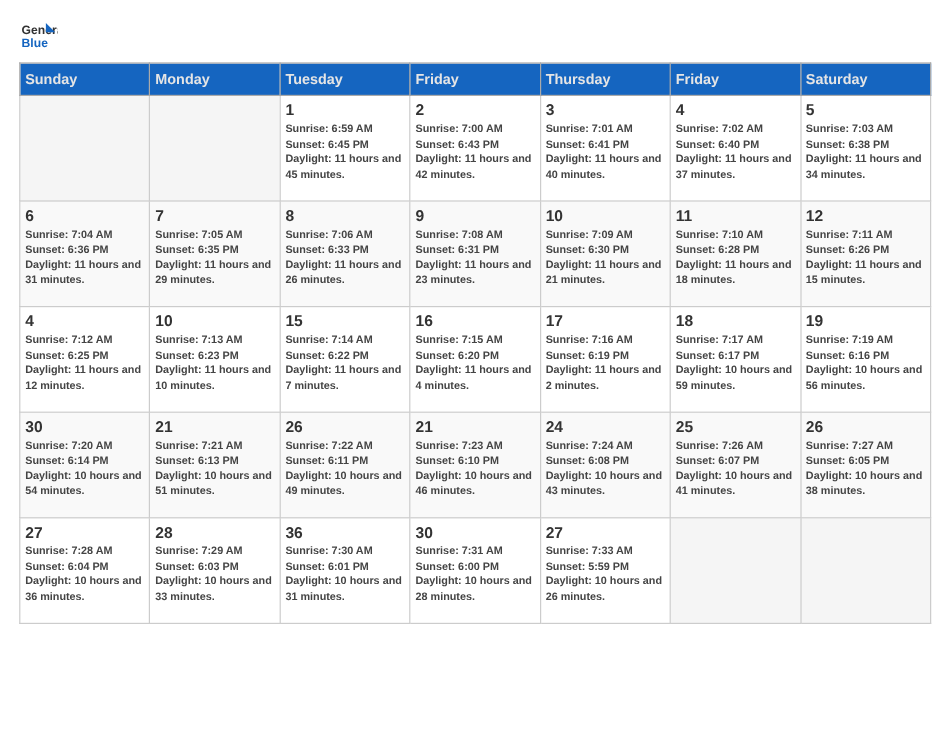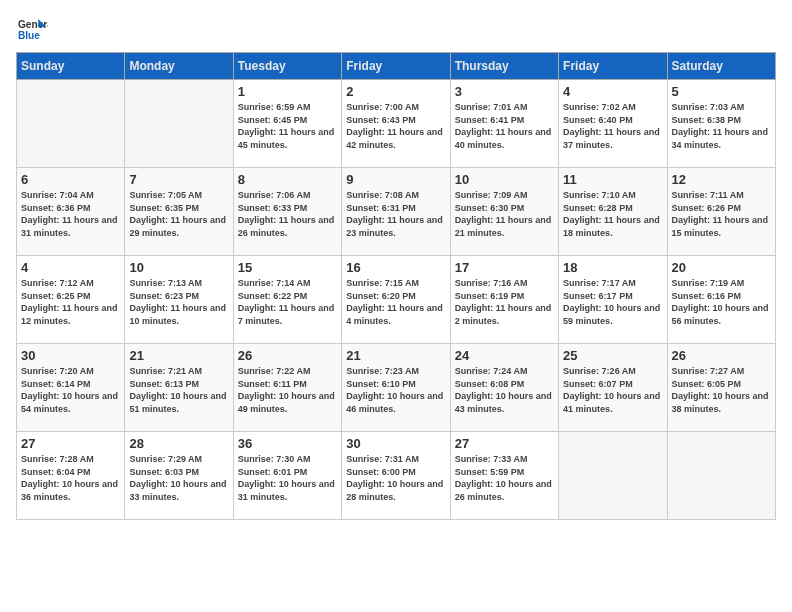--- a/index.html
+++ b/index.html
@@ -219,21 +219,21 @@
           Sunrise: 7:16 AM<br>Sunset: 6:19 PM<br>Daylight: 11 hours and 2 minutes.
         </div>
         </td>
         <td>
           <span class="day-number">18</span>
         <div class="day-info">
           Sunrise: 7:17 AM<br>Sunset: 6:17 PM<br>Daylight: 10 hours and 59 minutes.
         </div>
         </td>
         <td>
-          <span class="day-number">20</span>
+          <span class="day-number">19</span>
         <div class="day-info">
           Sunrise: 7:19 AM<br>Sunset: 6:16 PM<br>Daylight: 10 hours and 56 minutes.
         </div>
         </td>
       </tr>
       <tr>
         <td>
           <span class="day-number">30</span>
         <div class="day-info">
           Sunrise: 7:20 AM<br>Sunset: 6:14 PM<br>Daylight: 10 hours and 54 minutes.

